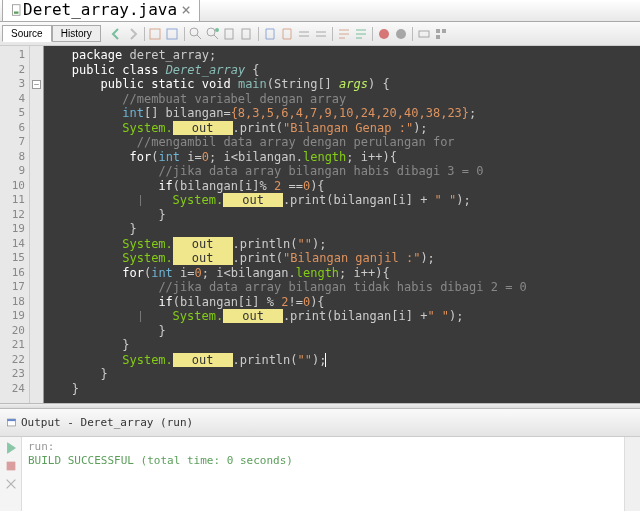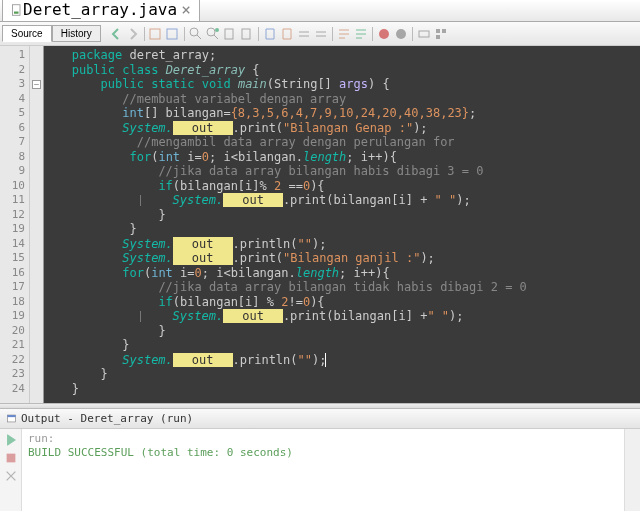--- a/index.html
+++ b/index.html
@@ -12,37 +12,37 @@
 .mini-tab{padding:2px 8px;font-size:10px;font-family:sans-serif;border:1px solid #aaa;background:#eee}
 .mini-tab.active{background:#fff;border-bottom-color:#fff}
 .tool-icon{width:16px;height:16px;display:flex;align-items:center;justify-content:center;opacity:.7}
 .tool-sep{width:1px;height:14px;background:#bbb;margin:0 2px}
 .editor{display:flex;background:#3a3a3a;height:357px;overflow:hidden}
 .gutter{width:30px;background:#e8e8e8;border-right:1px solid #ccc;text-align:right;padding:2px 4px 0 0;color:#888;font-size:11px;line-height:14.5px}
 .fold{width:14px;background:#e8e8e8;border-right:1px solid #999;padding-top:2px}
 .fold div{height:14.5px;display:flex;align-items:center;justify-content:center;color:#888;font-size:9px}
 .fold .box{border:1px solid #999;width:9px;height:9px;line-height:7px;text-align:center;background:#fff}
 .code{flex:1;padding:2px 6px;font-size:12px;line-height:14.5px;color:#ccc;white-space:pre}
-.kw{color:#14b8a6}
+.kw{color:#ffffff}
 .type{color:#6fb3d2}
 .cls{color:#8abeb7;font-style:italic}
-.mtd{color:#8abeb7;font-style:italic}
-.arg{color:#c4b5fd;}
+.mtd{color:#8abeb7;}
+.arg{color:#bef264;font-style:italic}
 .pkg{color:#ccc}
-.fld{color:#14b8a6;font-style:italic}
+.fld{color:#84cc16;}
 .hl{background:#f0e68c;color:#333;font-style:normal;padding:0 19px}
 .str{color:#de935f}
 .num{color:#de935f}
 .cmt{color:#888}
 .op{color:#ccc}
 .thin{display:inline-block;width:1px;height:11px;background:#777;vertical-align:middle;margin:0 3px}
 .cursor{border-left:1px solid #fff;margin-left:-1px}
 .splitter{height:6px;background:linear-gradient(#eee,#ddd);border-top:1px solid #bbb;border-bottom:1px solid #bbb}
 .output-panel{height:102px;display:flex;background:#fff}
-.out-bar{height:20px;background:linear-gradient(#fafafa,#e4e4e4);border-bottom:1px solid #ccc;display:flex;align-items:center;padding:0 6px;font-size:11px;font-family:sans-serif;color:#333}
+.out-bar{height:28px;background:linear-gradient(#fafafa,#e4e4e4);border-bottom:1px solid #ccc;display:flex;align-items:center;padding:0 6px;font-size:11px;font-family:sans-serif;color:#333}
 .out-bar svg{width:11px;height:11px;margin-right:4px}
 .out-wrap{flex:1;display:flex;flex-direction:column}
 .out-side{width:22px;background:#f4f4f4;border-right:1px solid #ddd;display:flex;flex-direction:column;align-items:center;padding-top:4px;gap:4px}
 .out-side div{width:14px;height:14px;opacity:.6}
 .out-text{flex:1;padding:3px 6px;font-size:11px;line-height:14px;font-family:'Consolas',monospace}
 .out-text .run{color:#999}
 .out-text .line{color:#444}
 .out-text .success{color:#5a9e5a}
 .scrollbar-v{width:16px;background:#f0f0f0;border-left:1px solid #ddd}
 </style>

